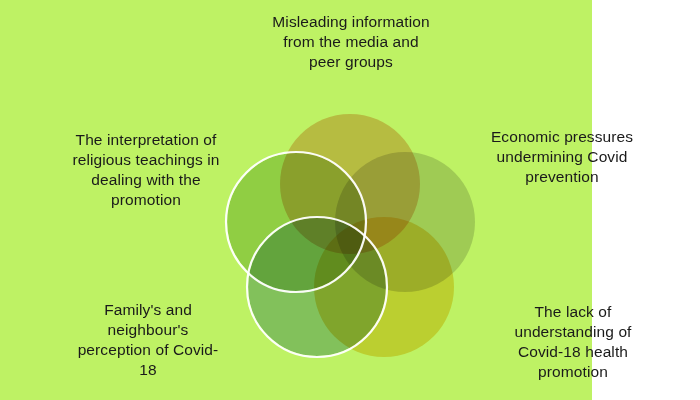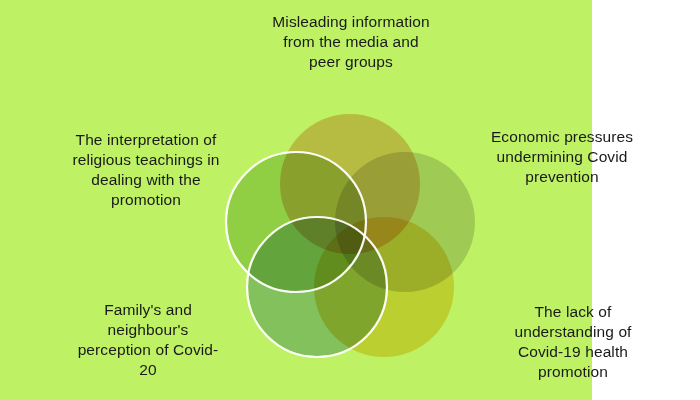--- a/index.html
+++ b/index.html
@@ -93,20 +93,20 @@
 dealing with the
 promotion</div>
 
   <div class="label label-right">Economic pressures
 undermining Covid
 prevention</div>
 
   <div class="label label-bottom-left">Family's and
 neighbour's
 perception of Covid-
-20</div>
+18</div>
 
   <div class="label label-bottom-right">The lack of
 understanding of
-Covid-19 health
+Covid-18 health
 promotion</div>
 
 </div>
 
 </body></html>

